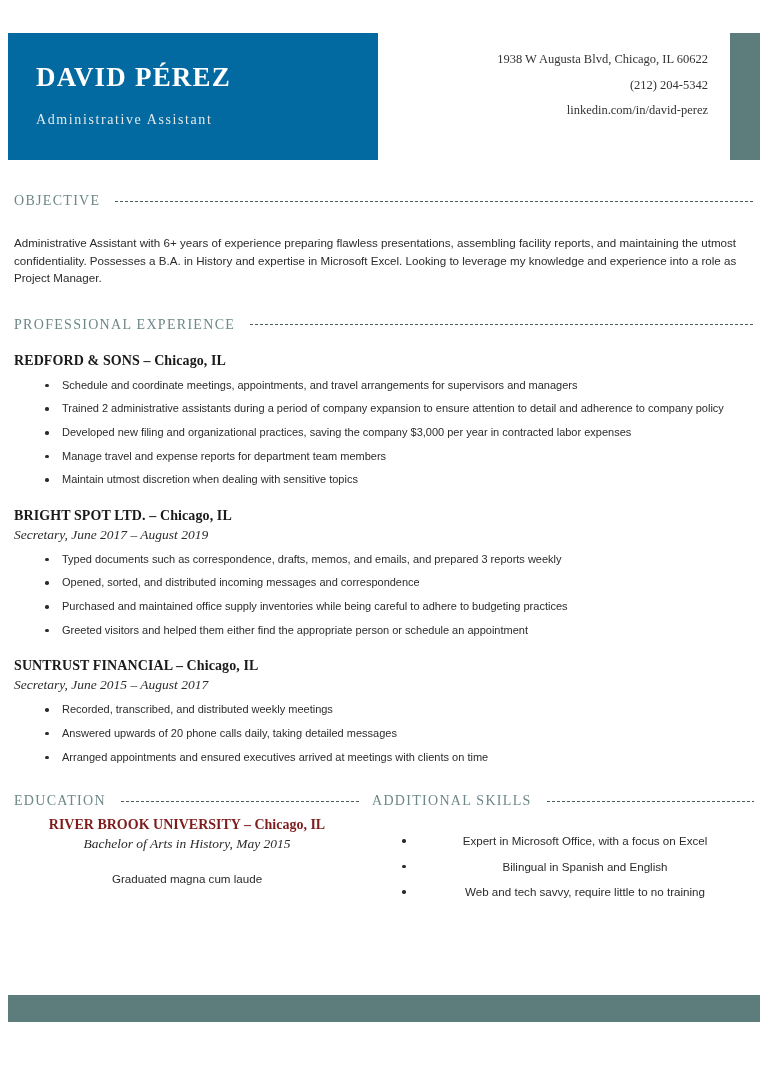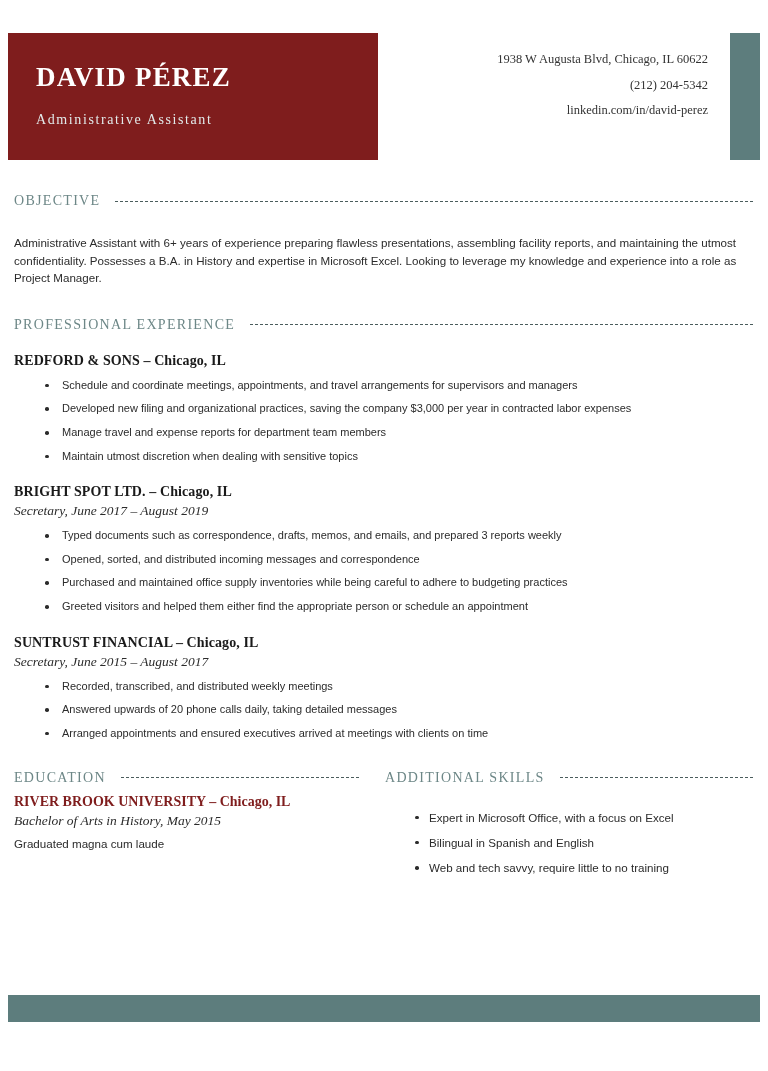--- a/index.html
+++ b/index.html
@@ -23,21 +23,21 @@
     height: 127px;
     margin-top: 33px;
   }
 
   .name-block {
     position: absolute;
     left: 8px;
     top: 0;
     width: 370px;
     height: 127px;
-    background: #7f1d1d;
+    background: #0369a1;
     padding: 30px 0 0 28px;
   }
 
   .name {
     font-family: "Liberation Serif", serif;
     font-weight: bold;
     font-size: 27px;
     color: #ffffff;
     letter-spacing: 1.2px;
     line-height: 1.1;
@@ -149,21 +149,22 @@
     height: 3.5px;
     border-radius: 50%;
     background: #2b2b2b;
   }
 
   
   .columns {
     display: flex;
     margin-top: 28px;
     padding: 0 14px;
-    gap: 25px;
+    gap: 12px;
+    text-align: center;
   }
 
   .col-left  { width: 346px; }
   .col-right { flex: 1; }
 
   .edu-school {
     font-family: "Liberation Serif", serif;
     font-weight: bold;
     font-size: 14px;
     color: #7f1d1d;
@@ -172,21 +173,21 @@
 
   .edu-degree {
     font-family: "Liberation Serif", serif;
     font-style: italic;
     font-size: 13.5px;
     margin-top: 3px;
   }
 
   .edu-note {
     font-size: 11.6px;
-    margin-top: 8px;
+    margin-top: 20px;
   }
 
   .col-right ul.bullets { margin-top: 24px; }
 
   .col-right ul.bullets li {
     padding-left: 44px;
     font-size: 11.6px;
     margin-bottom: 9px;
   }
 
@@ -231,20 +232,21 @@
 <div class="section" style="margin-top:30px;">
   <div class="section-head">
     <h2>PROFESSIONAL EXPERIENCE</h2>
     <span class="dots"></span>
   </div>
 
   <div class="job">
     <div class="job-company">REDFORD &amp; SONS – Chicago, IL</div>
     <ul class="bullets">
       <li>Schedule and coordinate meetings, appointments, and travel arrangements for supervisors and managers</li>
+      <li>Trained 2 administrative assistants during a period of company expansion to ensure attention to detail and adherence to company policy</li>
       <li>Developed new filing and organizational practices, saving the company $3,000 per year in contracted labor expenses</li>
       <li>Manage travel and expense reports for department team members</li>
       <li>Maintain utmost discretion when dealing with sensitive topics</li>
     </ul>
   </div>
 
   <div class="job">
     <div class="job-company">BRIGHT SPOT LTD. – Chicago, IL</div>
     <div class="job-meta">Secretary, June 2017 – August 2019</div>
     <ul class="bullets">

